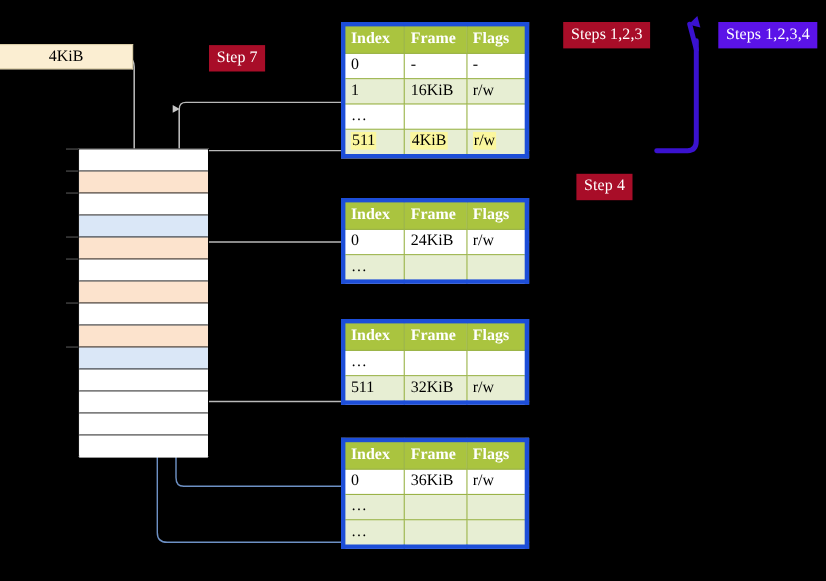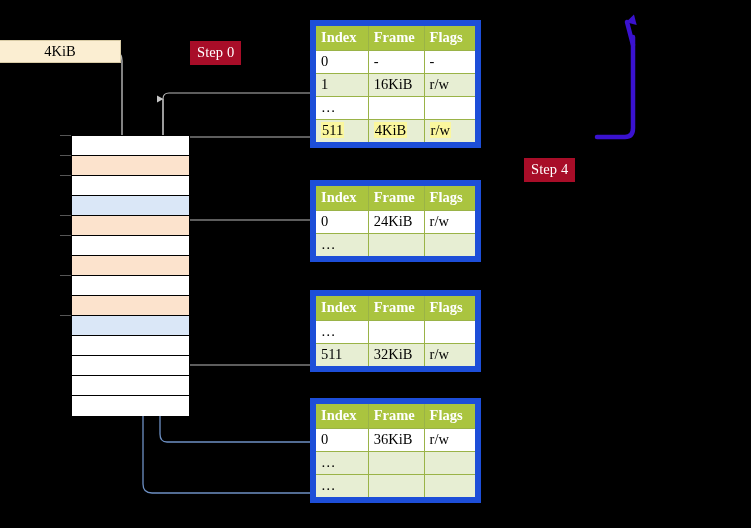--- a/index.html
+++ b/index.html
@@ -44,21 +44,21 @@
   .mrow.orange{background:#fce3cd;}
   .mrow.blue{background:#dae7f7;}
 
   
   .tick{position:absolute;height:1px;background:#555;width:11px;left:60px;}
 
   
   .ptable{
     position:absolute;border-collapse:collapse;
     background:#fff;font-size:14.5px;
-    border:6px solid #1d4ed8;
+    border:4px solid #1d4ed8;
   }
   .ptable td,.ptable th{
     border:1px solid #9ab347;
     padding:2px 5px 3px 5px;
     text-align:left;vertical-align:middle;
     height:18px;box-sizing:border-box;
     font-weight:normal;
   }
   .ptable th{
     background:#aac43f;color:#ffffff;font-weight:bold;
@@ -158,23 +158,25 @@
       <div class="mrow orange"></div>
       <div class="mrow white"></div>
       <div class="mrow orange"></div>
       <div class="mrow blue"></div>
       <div class="mrow white"></div>
       <div class="mrow white"></div>
       <div class="mrow white"></div>
       <div class="mrow white"></div>
     </div>
 
-  <div class="badge red" style="left:190px;top:41px;">Step 0</div>
-
-
+  <div class="badge red" style="left:190px;top:41px;">Step 7</div>
+
+  <div class="badge red" style="left:512px;top:20px;">Steps 1,2,3</div>
+
+  <div class="badge blue" style="left:653px;top:20px;">Steps 1,2,3,4</div>
 
   <div class="badge red" style="left:524px;top:158px;">Step 4</div>
 
   <table class="ptable" id="t-pml4" style="left:310px;top:20px;width:171px;">
       <thead>
         <tr>
           <th class="c0">Index</th>
           <th class="c1">Frame</th>
           <th class="c2">Flags</th>
         </tr>

